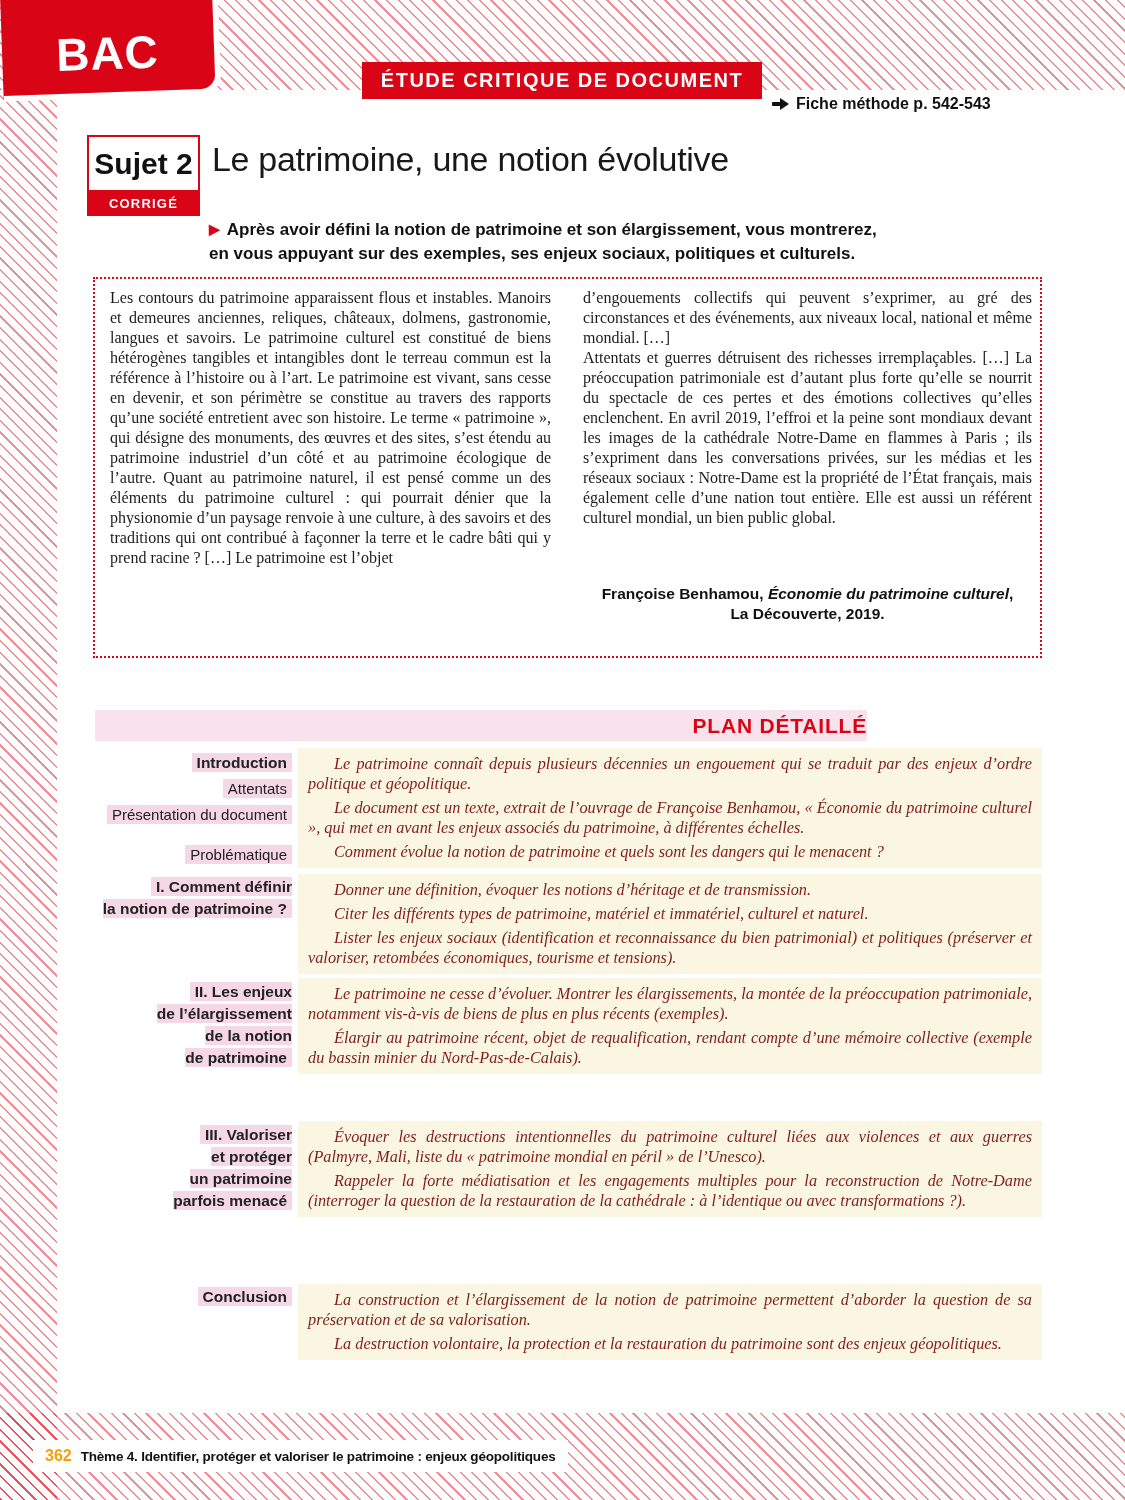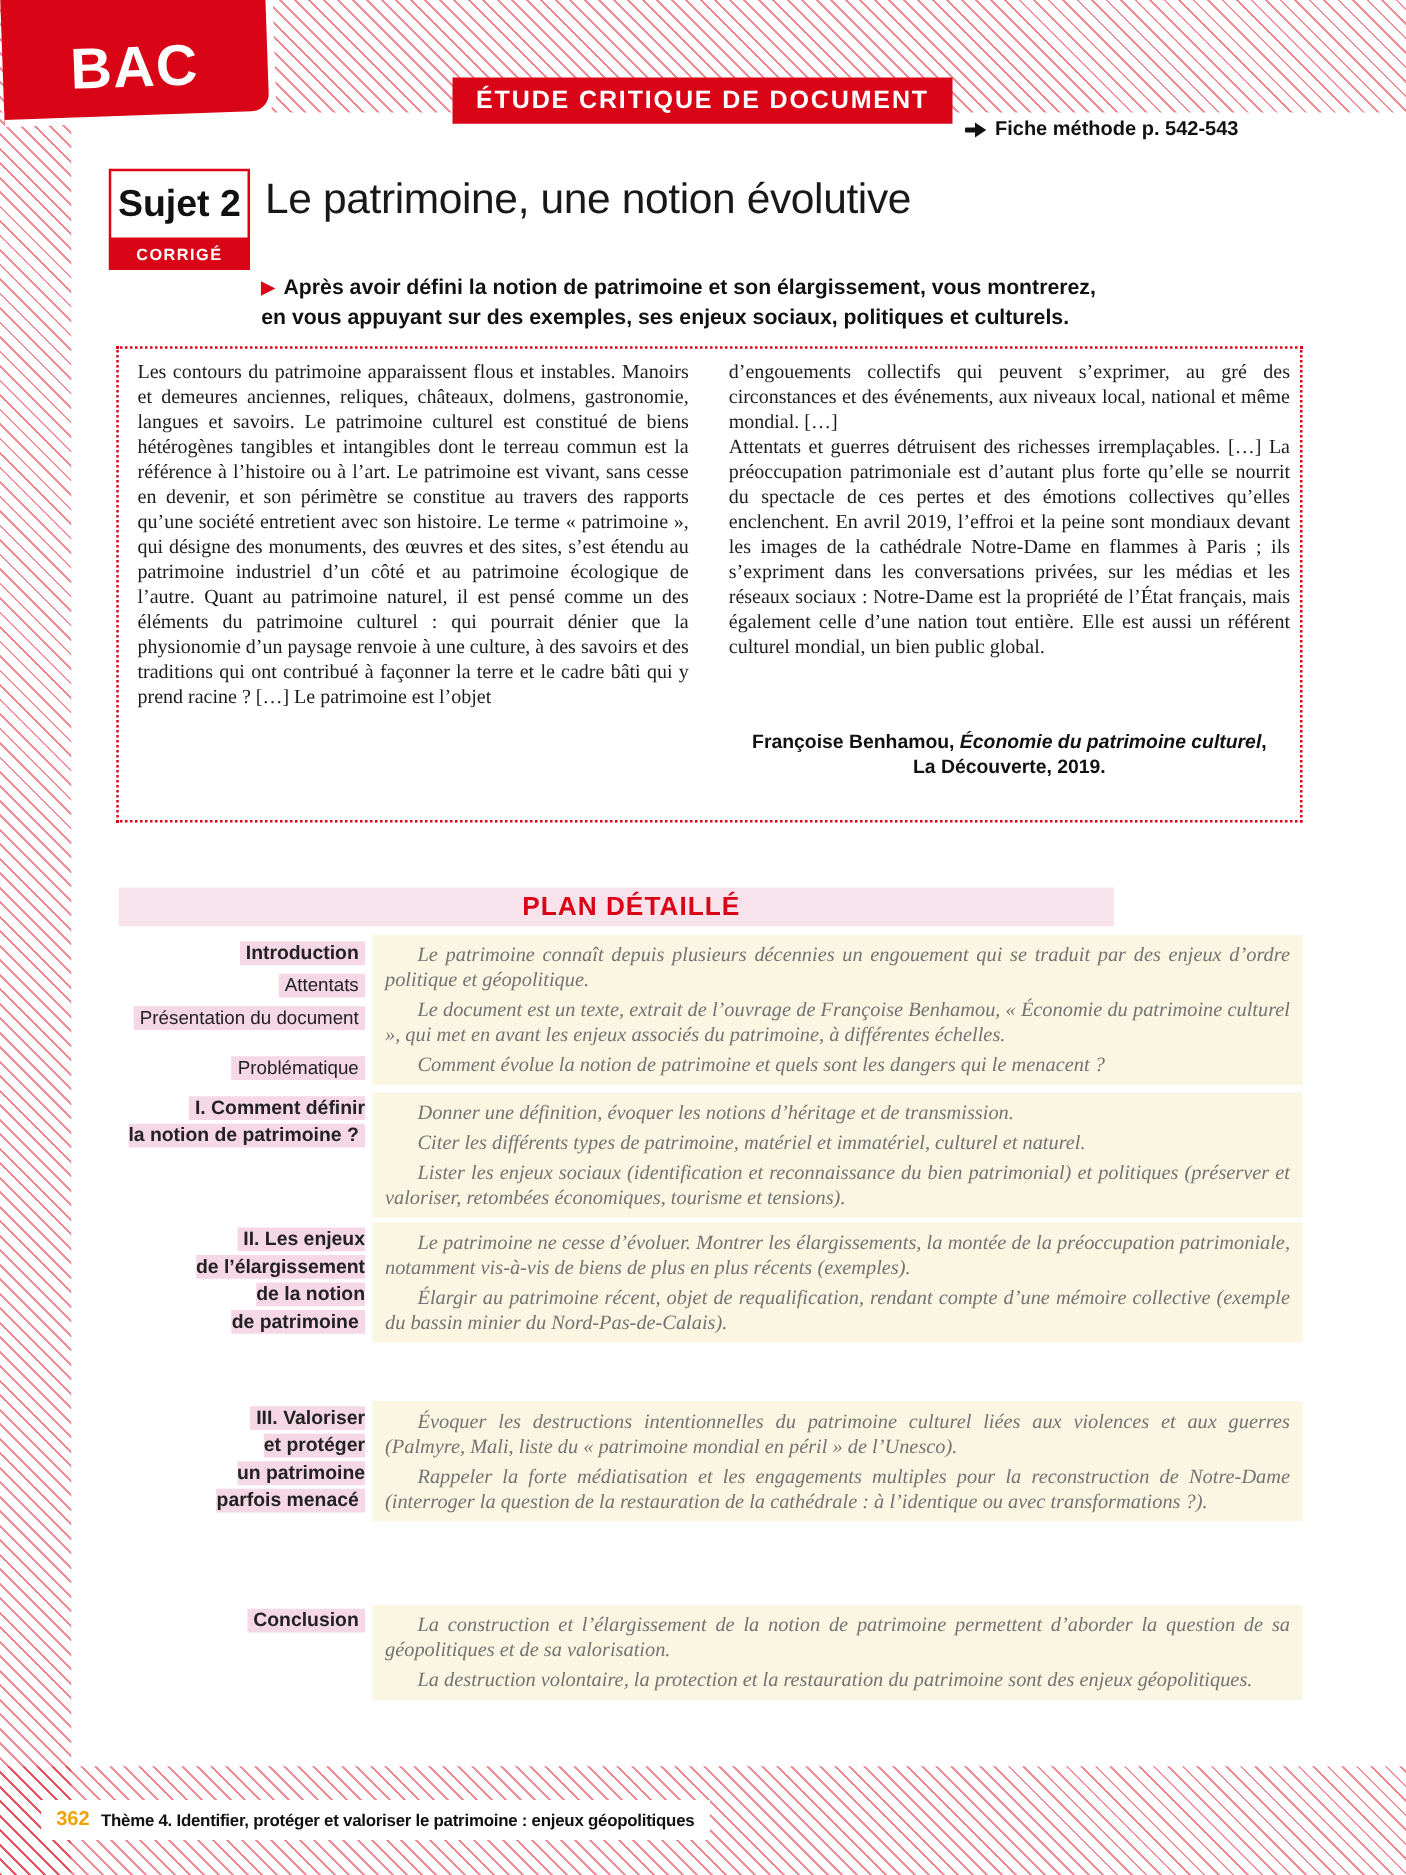--- a/index.html
+++ b/index.html
@@ -48,30 +48,30 @@
            box-sizing:border-box;background:#fff;}
   .doc-col{font-family:"Liberation Serif",serif;font-size:16px;line-height:20px;
            text-align:justify;color:#1c1c1c;white-space:pre-line;}
   .doc-col-left{left:110px;top:288px;width:441px;}
   .doc-col-right{left:583px;top:288px;width:449px;}
   .attribution{left:583px;top:584px;width:449px;text-align:center;font-size:15.5px;
                font-weight:bold;line-height:20px;color:#111;}
   .attribution .it{font-style:italic;}
   
   .plan-banner{left:95px;top:710px;width:772px;height:31px;background:var(--pink);
-               text-align:center;line-height:31px;padding-left:24px;}
+               text-align:right;line-height:31px;}
   .plan-banner span{color:var(--red);font-weight:bold;font-size:21px;letter-spacing:0.8px;}
   .plan-label{width:197px;text-align:right;line-height:22px;}
   .plan-label .hl{background:var(--hl);padding:1px 5px;white-space:pre-line;
                   font-size:15px;color:#222;}
   .plan-label.bold .hl{font-weight:bold;font-size:15.5px;}
   .plan-block{left:298px;width:744px;background:var(--cream);padding:6px 10px;
               box-sizing:border-box;}
   .plan-block p{margin:0 0 4px 0;font-family:"Liberation Serif",serif;font-style:italic;
-                font-size:16.3px;line-height:20px;text-align:justify;text-indent:26px;color:#737373;}
+                font-size:16.3px;line-height:20px;text-align:justify;text-indent:26px;color:#7f1d1d;}
   .plan-block p:last-child{margin-bottom:0;}
   
   .footer-box{left:33px;top:1440px;height:32px;background:#fff;display:inline-flex;
               align-items:center;gap:9px;padding:0 12px;}
   .footer-page{color:var(--orange);font-weight:bold;font-size:16px;}
   .footer-text{font-size:13.5px;font-weight:bold;letter-spacing:-0.2px;color:#111;white-space:nowrap;}
   :root{--red:#da0417;--pink:#f8e3ec;--hl:#f5d7e5;--cream:#faf6e1;--orange:#f2a107;}
 </style>
 </head>
 <body>
@@ -166,21 +166,21 @@
   </div>
   <div class="abs plan-block" style="top:1121px;">
     <p>Évoquer les destructions intentionnelles du patrimoine culturel liées aux violences et aux guerres (Palmyre, Mali, liste du « patrimoine mondial en péril » de l’Unesco).</p>
     <p>Rappeler la forte médiatisation et les engagements multiples pour la reconstruction de Notre-Dame (interroger la question de la restauration de la cathédrale : à l’identique ou avec transformations ?).</p>
   </div>
 
   <div class="abs plan-label bold" style="left:95px;top:1286px;">
     <span class="hl">Conclusion</span>
   </div>
   <div class="abs plan-block" style="top:1284px;">
-    <p>La construction et l’élargissement de la notion de patrimoine permettent d’aborder la question de sa géopolitiques et de sa valorisation.</p>
+    <p>La construction et l’élargissement de la notion de patrimoine permettent d’aborder la question de sa préservation et de sa valorisation.</p>
     <p>La destruction volontaire, la protection et la restauration du patrimoine sont des enjeux géopolitiques.</p>
   </div>
 
   <div class="abs footer-box">
     <span class="footer-page">362</span>
     <span class="footer-text">Thème 4. Identifier, protéger et valoriser le patrimoine : enjeux géopolitiques</span>
   </div>
 
 </div>
 

